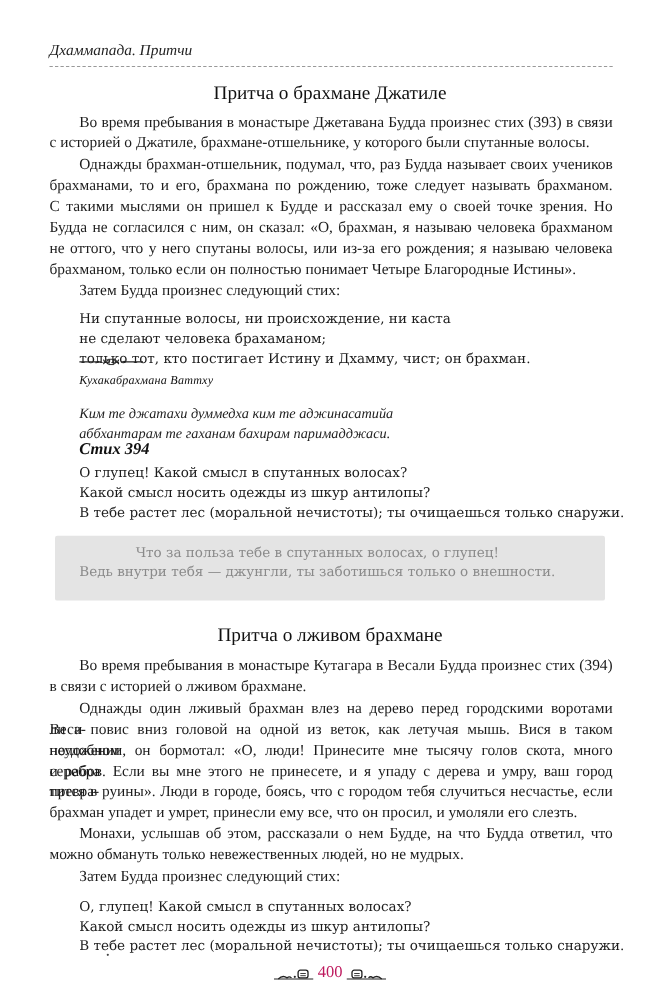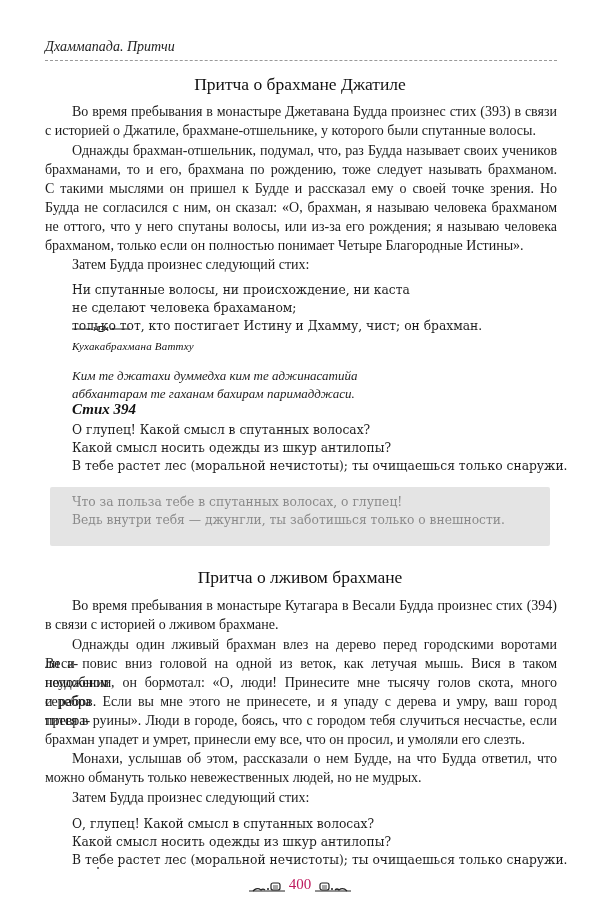--- a/index.html
+++ b/index.html
@@ -13,21 +13,21 @@
   .line { display: block; height: 19px; text-align: justify; text-align-last: justify; }
   .line.last { text-align-last: left; }
   .ind { text-indent: 27px; }
   .verse { position: absolute; left: 72px; font-family: "DejaVu Serif", serif; font-size: 12.3px; line-height: 18px; color: #1c1c1c; }
   .verse div { height: 18px; white-space: nowrap; }
   .sec-title { left: 72px; top: 340px; font-family: "Liberation Serif", serif; font-style: italic; font-size: 11px; color: #111; letter-spacing: 0.2px; }
   .pali { left: 72px; font-family: "Liberation Serif", serif; font-style: italic; font-size: 13px; color: #222; line-height: 18px; }
   .pali div { height: 18px; }
   .stih { left: 72px; top: 401px; font-family: "Liberation Serif", serif; font-style: italic; font-weight: bold; font-size: 15px; color: #111; }
   .greybox { left: 50px; top: 487px; width: 500px; height: 59px; background: #e4e4e4; border-radius: 2px; }
-  .greybox .verse { color: #8a8a8a; left: 22px; top: 6px; }
+  .greybox .verse { color: #8a8a8a; left: 22px; top: 6px; text-align: center; }
   .ornament { left: 72px; top: 326px; width: 58px; height: 6px; }
   .pagenum { left: 0; width: 600px; top: 876px; text-align: center; font-family: "Liberation Serif", serif; font-size: 15px; color: #be185d; }
   .pn-orn { display: inline-block; vertical-align: middle; width: 36px; height: 12px; margin: 0 4px; }
   .dot-mark { left: 97px; top: 867px; width: 2px; height: 2px; background: #444; border-radius: 1px; }
 </style>
 </head>
 <body>
 
 <div class="abs runhead">Дхаммапада. Притчи</div>
 <div class="abs rule"></div>

